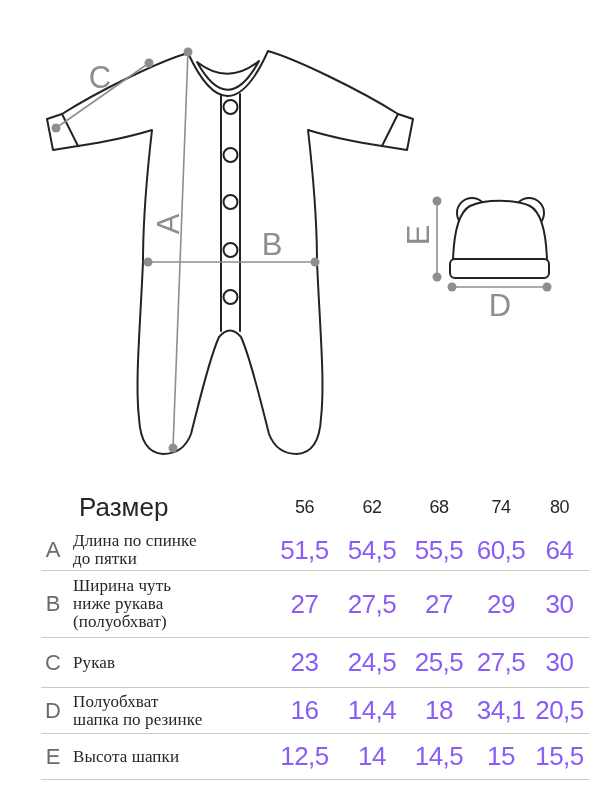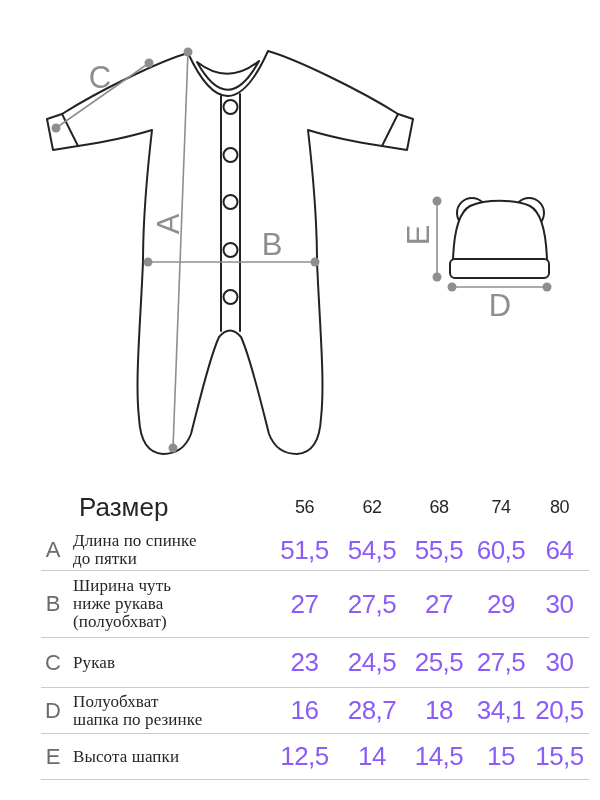--- a/index.html
+++ b/index.html
@@ -161,21 +161,21 @@
       <div class="cell-val">30</div>
     </div>
 
     <div class="t-row r-d bordered">
       <div class="cell-letter">D</div>
       <div class="cell-label">
         <div>Полуобхват</div>
         <div>шапка по резинке</div>
       </div>
       <div class="cell-val">16</div>
-      <div class="cell-val">28,7</div>
+      <div class="cell-val">14,4</div>
       <div class="cell-val">18</div>
       <div class="cell-val">34,1</div>
       <div class="cell-val">20,5</div>
     </div>
 
     <div class="t-row r-e bordered">
       <div class="cell-letter">E</div>
       <div class="cell-label">
         <div>Высота шапки</div>
       </div>

